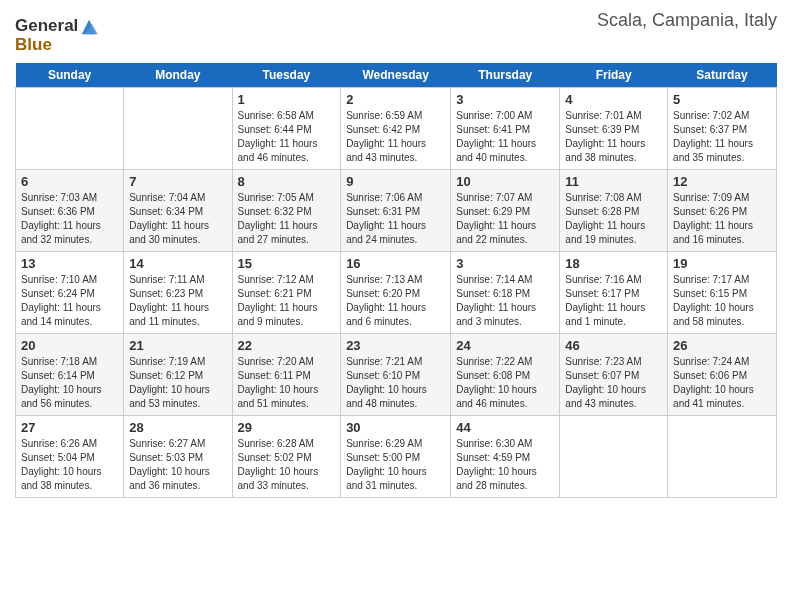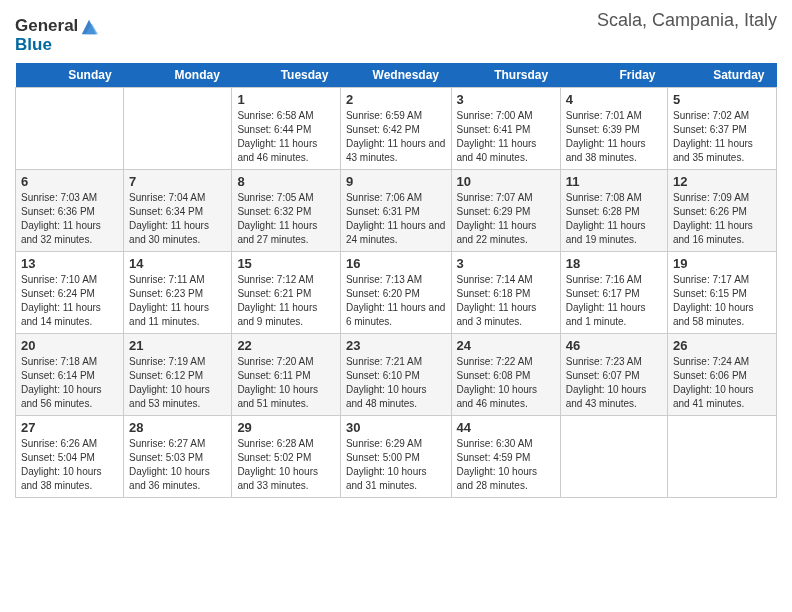--- a/index.html
+++ b/index.html
@@ -28,21 +28,21 @@
       justify-content: space-between;
     }
     .logo-general {
       font-size: 17px;
       font-weight: bold;
       color: #333;
     }
     .logo-blue {
       font-size: 17px;
       font-weight: bold;
-      color: #0369a1;
+      color: #a16207;
     }
     .logo-icon {
       width: 18px;
       height: 18px;
       margin-left: 2px;
       margin-top: 2px;
     }
     .title-area {
       text-align: right;
     }
@@ -57,22 +57,22 @@
       color: #555;
     }
     table {
       width: 100%;
       border-collapse: collapse;
       font-size: 11px;
     }
     th {
       background-color: #1a6abf;
       color: white;
-      padding: 5px 12px;
-      text-align: right;
+      padding: 5px 6px;
+      text-align: center;
       font-size: 12px;
       font-weight: bold;
     }
     td {
       border: 1px solid #ccc;
       padding: 4px 5px;
       vertical-align: top;
       width: 113px;
       height: 80px;
       color: #333;

